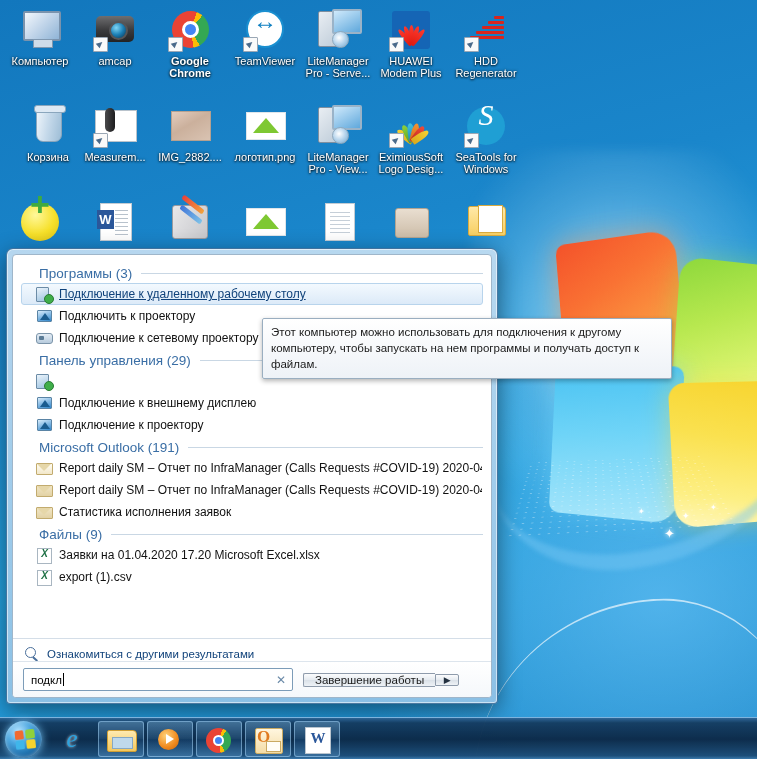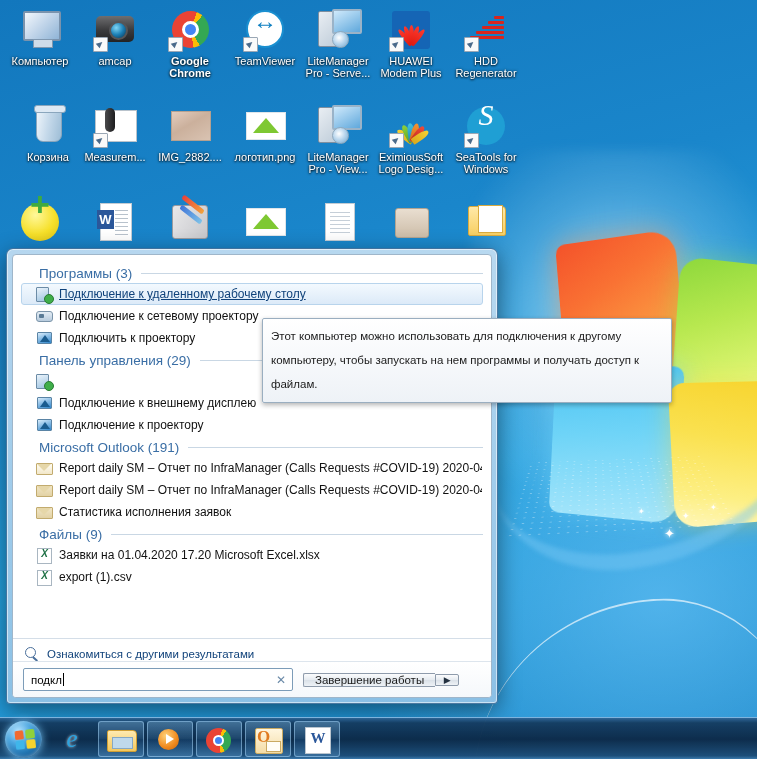--- a/index.html
+++ b/index.html
@@ -476,21 +476,21 @@
     left: 262px; top: 318px;
     width: 410px;
     padding: 5px 8px 6px 8px;
     box-sizing: border-box;
     background: linear-gradient(180deg, #ffffff 0%, #eef2f7 100%);
     border: 1px solid #9aaec0;
     border-radius: 2px;
     box-shadow: 0 2px 5px rgba(0,0,0,.3);
     font-size: 11.5px;
     color: #1a1a1a;
-    line-height: 24px;
+    line-height: 16px;
   }
 
   
   #taskbar {
     position: absolute; left: 0; right: 0; bottom: 0; height: 41px;
     background: linear-gradient(180deg, rgba(46,98,146,.93) 0%, rgba(20,58,94,.95) 12%, rgba(12,40,70,.96) 52%, rgba(28,74,116,.95) 92%, rgba(60,120,170,.95) 100%);
     border-top: 1px solid rgba(150,200,240,.75);
     display: flex; align-items: center;
     padding-left: 2px;
     gap: 3px;
@@ -779,29 +779,29 @@
           <span class="line"></span>
         </div>
         <div class="res-item selected">
           <span class="res-ico">
               <i class="mini-rdp"></i>
             </span>
           <span class="lbl">Подключение к удаленному рабочему столу</span>
         </div>
         <div class="res-item">
           <span class="res-ico">
+              <i class="mini-arrow-mon"></i>
+            </span>
+          <span class="lbl">Подключить к проектору</span>
+        </div>
+        <div class="res-item">
+          <span class="res-ico">
               <i class="mini-proj"></i>
             </span>
           <span class="lbl">Подключение к сетевому проектору</span>
-        </div>
-        <div class="res-item">
-          <span class="res-ico">
-              <i class="mini-arrow-mon"></i>
-            </span>
-          <span class="lbl">Подключить к проектору</span>
         </div>
 
         <div class="sec-head">
           <span>Панель управления (29)</span>
           <span class="line"></span>
         </div>
         <div class="res-item">
           <span class="res-ico">
               <i class="mini-rdp"></i>
             </span>

